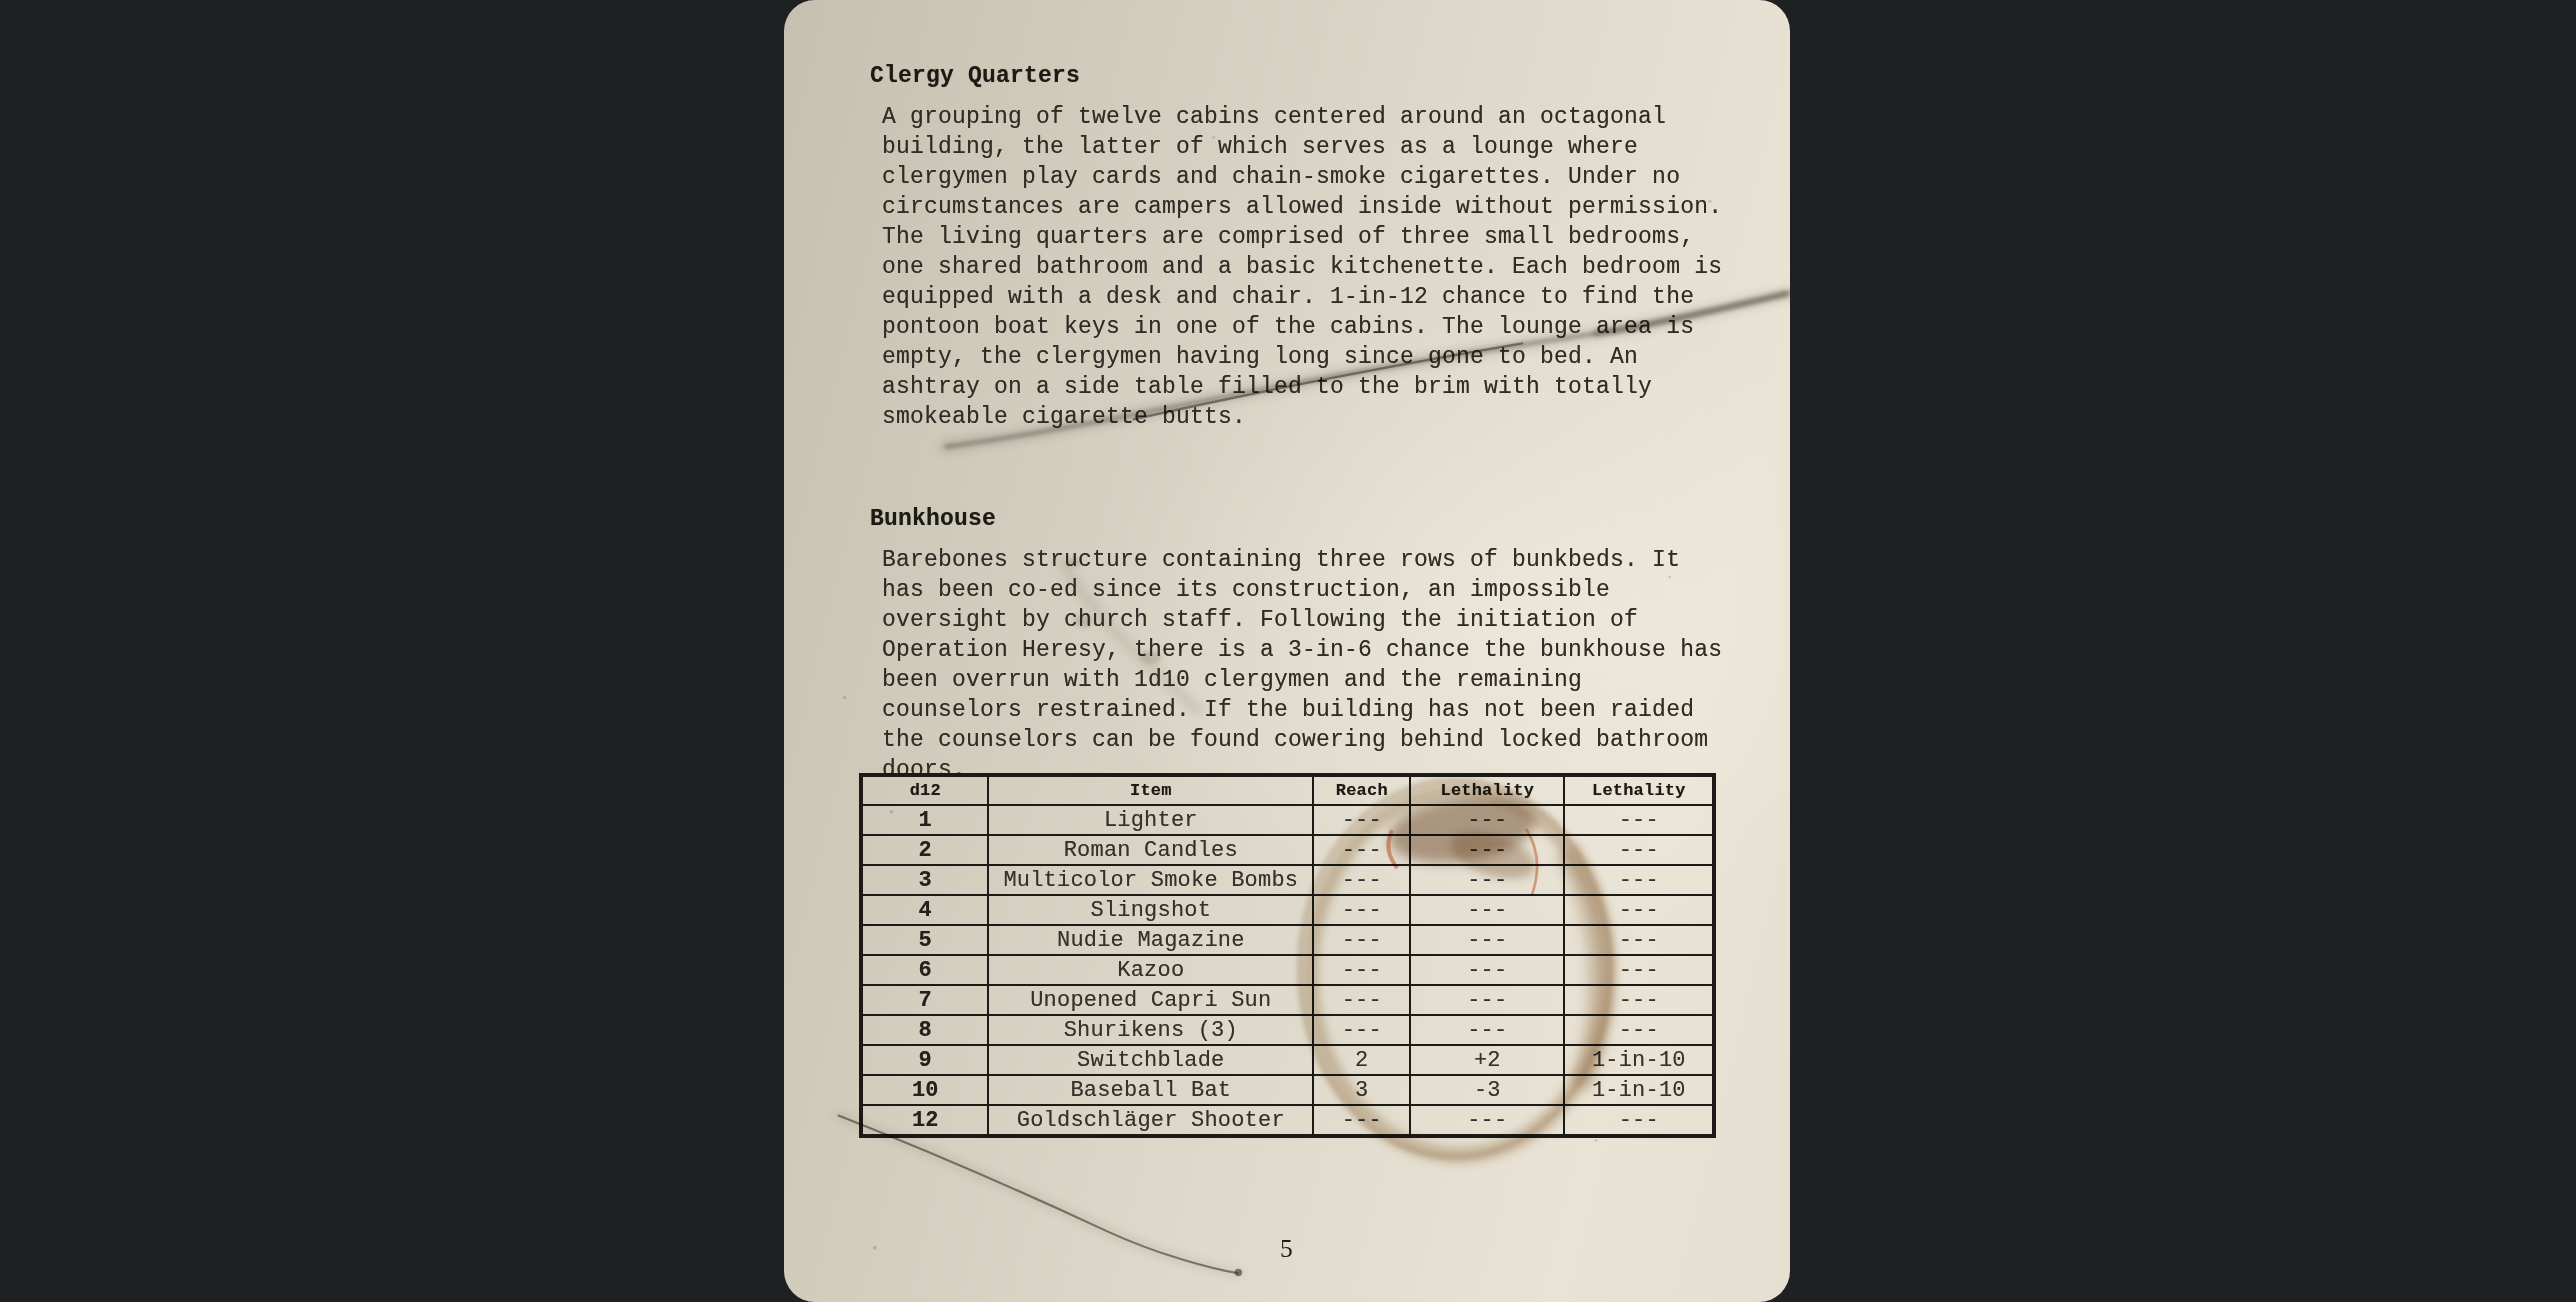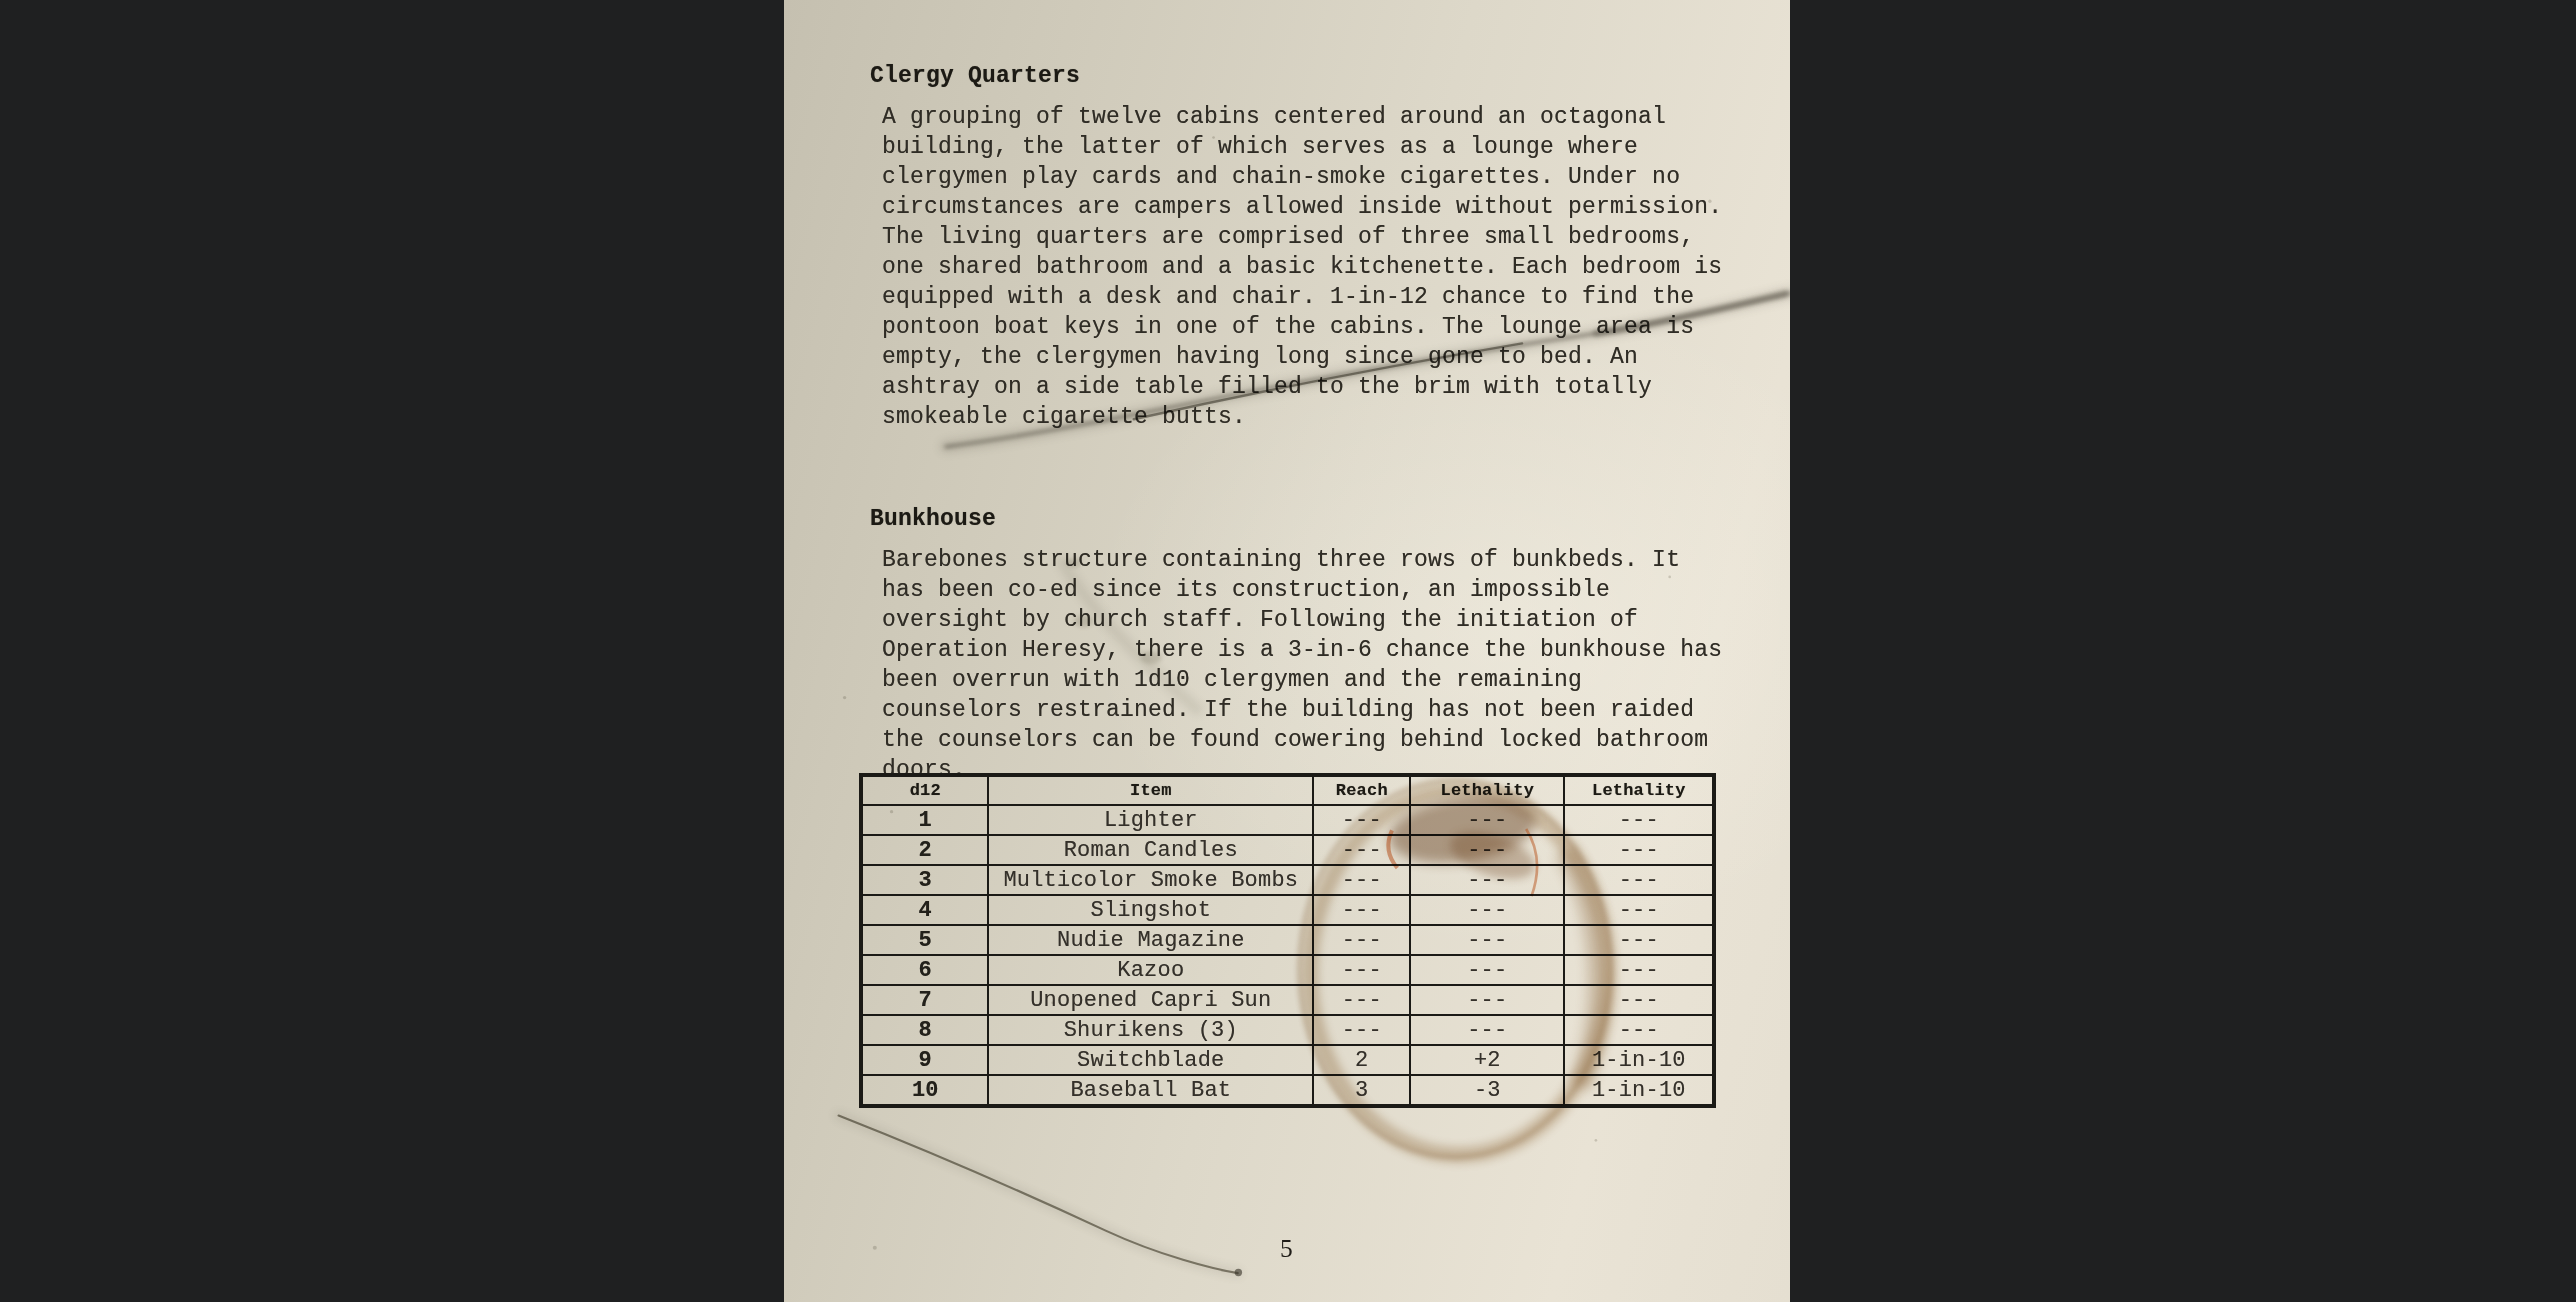--- a/index.html
+++ b/index.html
@@ -16,20 +16,21 @@
     overflow: hidden;
     font-family: "Liberation Mono", "DejaVu Sans Mono", monospace;
   }
   .page {
     position: absolute;
     left: 784px; top: 0;
     width: 1006px; height: 1302px;
     background:
       radial-gradient(ellipse 604px 470px at 72% 48%, rgba(255,252,242,0.30), rgba(255,252,242,0) 70%),
       linear-gradient(104deg, #c5c0b0 0%, #cfcaba 22%, #ddd8c9 52%, #e9e3d5 82%, #e5dfd1 100%);
+    border-radius: 31px;
   }
   .content {
     position: absolute;
     left: 86px; top: 62px;
     width: 872px;
   }
   .h {
     margin: 0 0 12px 0;
     font-size: 23px;
     font-weight: bold;
@@ -216,20 +217,27 @@
               <td>+2</td>
               <td>1-in-10</td>
             </tr>
             <tr>
               <td>10</td>
               <td>Baseball Bat</td>
               <td>3</td>
               <td>-3</td>
               <td>1-in-10</td>
             </tr>
+            <tr>
+              <td>12</td>
+              <td>Goldschläger Shooter</td>
+              <td>---</td>
+              <td>---</td>
+              <td>---</td>
+            </tr>
           </tbody>
       </table>
 
       <div class="pageno">5</div>
     </div>
 
     <svg class="stains" viewBox="0 0 1499 1941" xmlns="http://www.w3.org/2000/svg">
       <defs>
         <filter id="f1" x="-60%" y="-60%" width="220%" height="220%">
             <feGaussianBlur stdDeviation="1"></feGaussianBlur>

